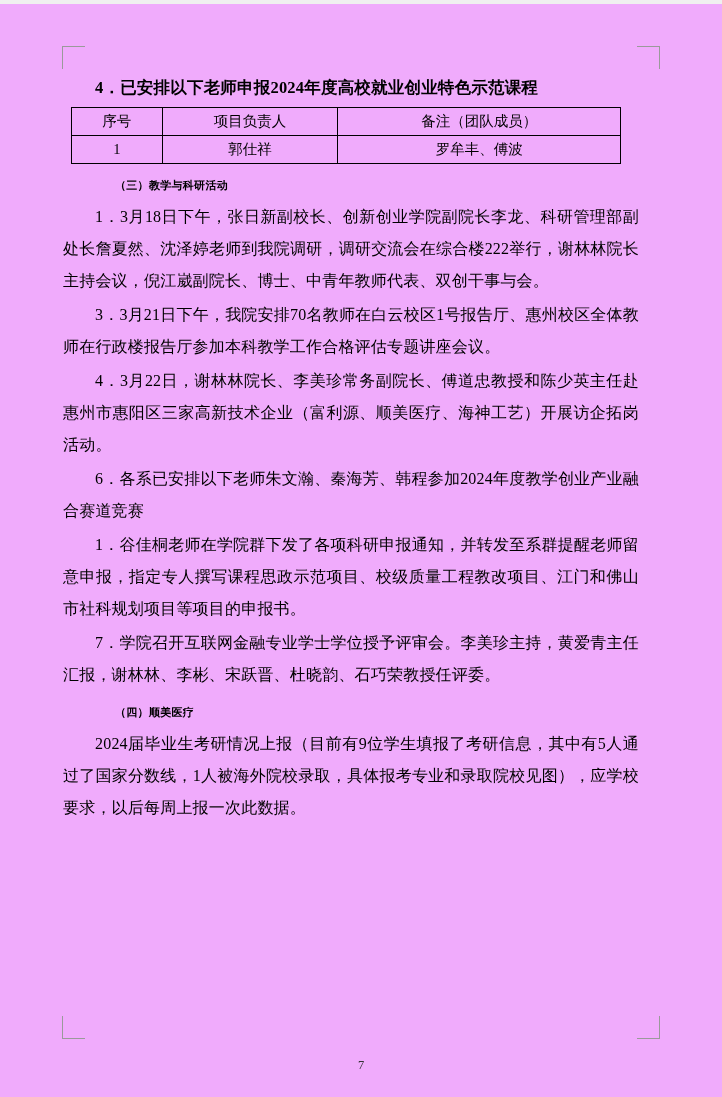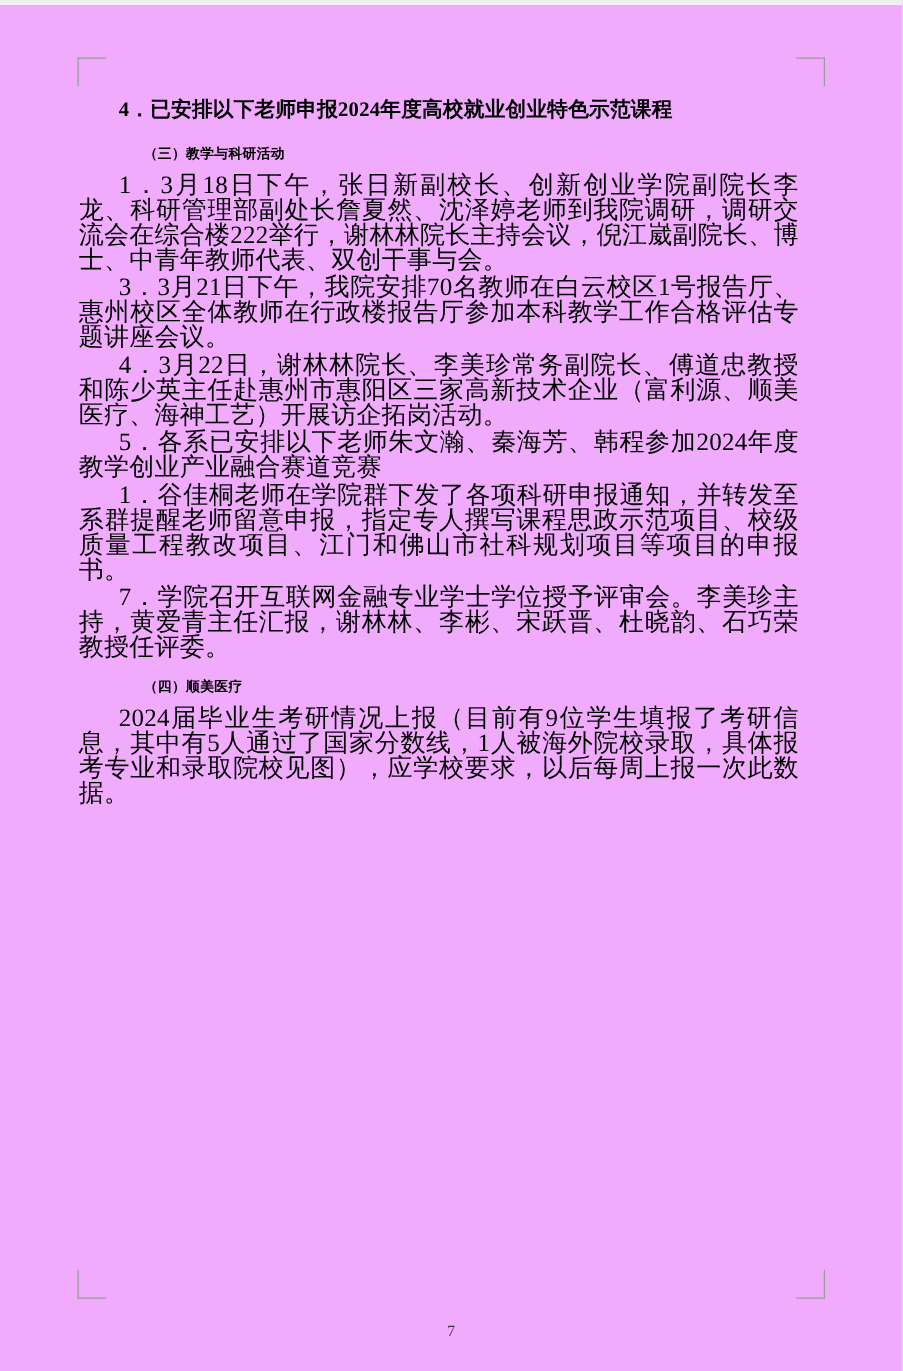--- a/index.html
+++ b/index.html
@@ -65,22 +65,22 @@
   .heading-sub {
     font-weight: bold;
     font-size: 11px;
     margin: 14px 0 8px 0;
     padding-left: 52px;
     letter-spacing: 0.3px;
   }
 
   p.para {
     margin: 0 0 2px 0;
-    font-size: 20px;
-    line-height: 20px;
+    font-size: 16px;
+    line-height: 32px;
     text-align: justify;
     text-indent: 32px;
     letter-spacing: 0.2px;
   }
 
   .footer {
     position: absolute;
     left: 0;
     right: 0;
     bottom: 28px;
@@ -96,27 +96,41 @@
 
   <div class="crop tl"></div>
   <div class="crop tr"></div>
   <div class="crop bl"></div>
   <div class="crop br"></div>
 
   <div class="content">
 
     <div class="heading-num">4．已安排以下老师申报2024年度高校就业创业特色示范课程</div>
 
+    <table class="tbl">
+      <tbody>
+          <tr>
+        <th class="c1">序号</th>
+        <th class="c2">项目负责人</th>
+        <th class="c3">备注（团队成员）</th>
+      </tr>
+      <tr>
+        <td class="c1">1</td>
+        <td class="c2">郭仕祥</td>
+        <td class="c3">罗牟丰、傅波</td>
+      </tr>
+    </tbody>
+      </table>
 
     <div class="heading-sub">（三）教学与科研活动</div>
 
     <p class="para">1．3月18日下午，张日新副校长、创新创业学院副院长李龙、科研管理部副处长詹夏然、沈泽婷老师到我院调研，调研交流会在综合楼222举行，谢林林院长主持会议，倪江崴副院长、博士、中青年教师代表、双创干事与会。</p>
     <p class="para">3．3月21日下午，我院安排70名教师在白云校区1号报告厅、惠州校区全体教师在行政楼报告厅参加本科教学工作合格评估专题讲座会议。</p>
     <p class="para">4．3月22日，谢林林院长、李美珍常务副院长、傅道忠教授和陈少英主任赴惠州市惠阳区三家高新技术企业（富利源、顺美医疗、海神工艺）开展访企拓岗活动。</p>
-    <p class="para">5．各系已安排以下老师朱文瀚、秦海芳、韩程参加2024年度教学创业产业融合赛道竞赛</p>
+    <p class="para">6．各系已安排以下老师朱文瀚、秦海芳、韩程参加2024年度教学创业产业融合赛道竞赛</p>
     <p class="para">1．谷佳桐老师在学院群下发了各项科研申报通知，并转发至系群提醒老师留意申报，指定专人撰写课程思政示范项目、校级质量工程教改项目、江门和佛山市社科规划项目等项目的申报书。</p>
     <p class="para">7．学院召开互联网金融专业学士学位授予评审会。李美珍主持，黄爱青主任汇报，谢林林、李彬、宋跃晋、杜晓韵、石巧荣教授任评委。</p>
 
     <div class="heading-sub">（四）顺美医疗</div>
 
     <p class="para">2024届毕业生考研情况上报（目前有9位学生填报了考研信息，其中有5人通过了国家分数线，1人被海外院校录取，具体报考专业和录取院校见图），应学校要求，以后每周上报一次此数据。</p>
 
   </div>
 
   <div class="footer">7</div>

